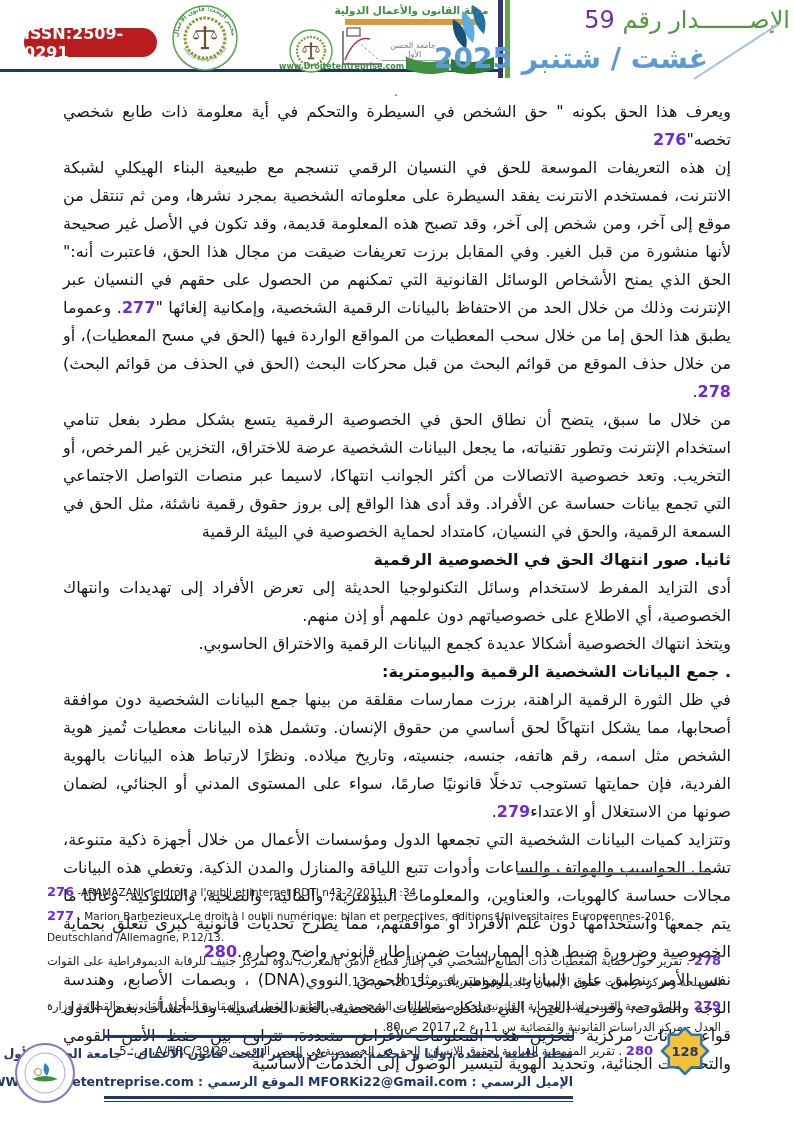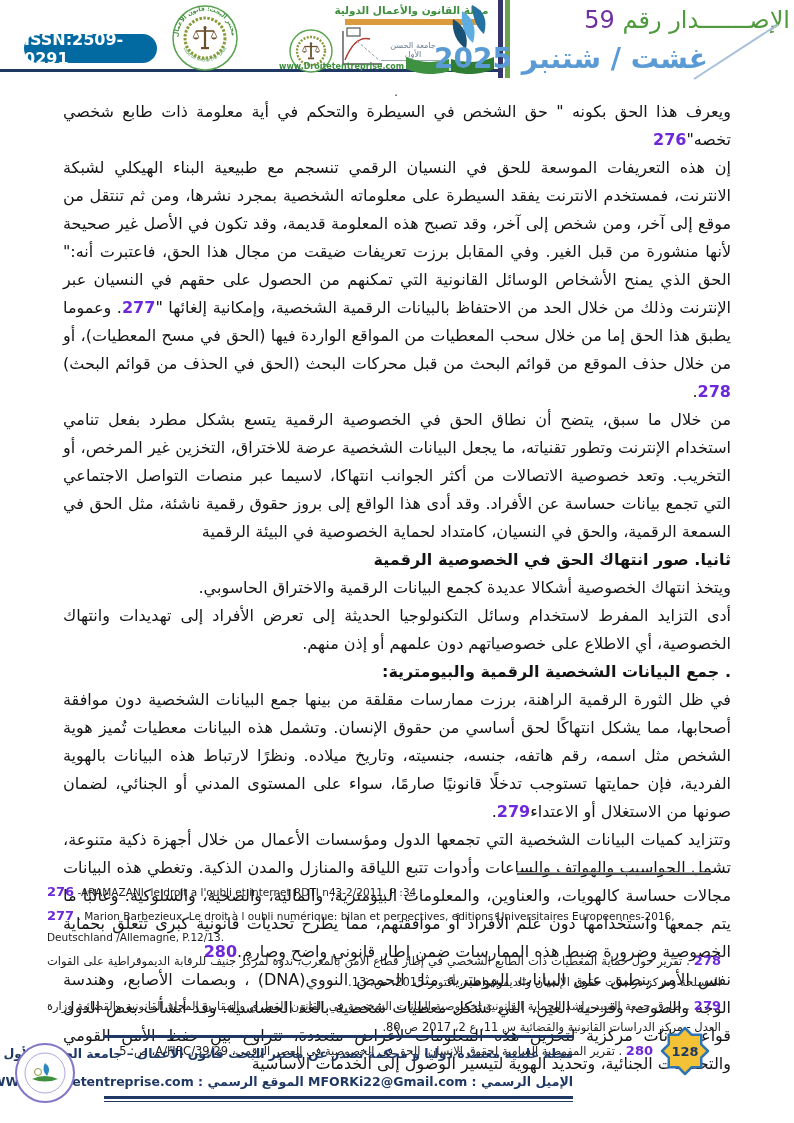--- a/index.html
+++ b/index.html
@@ -1,21 +1,21 @@
 <!DOCTYPE html>
 <html lang="ar"><head>
 <meta charset="utf-8">
 <style>
   html,body{margin:0;padding:0;background:#e8e8e8;}
   .page{width:794px;height:1123px;position:relative;background:#ffffff;margin:0 auto;
         font-family:"DejaVu Sans",sans-serif;overflow:hidden;}
   .abs{position:absolute;}
 
   
-  .issn-pill{left:24px;top:34px;width:133px;height:29px;border-radius:15px;background:#0369a1;
+  .issn-pill{left:24px;top:28px;width:133px;height:29px;border-radius:15px;background:#b91c1c;
              color:#fff;font-weight:bold;font-size:16px;display:flex;align-items:center;justify-content:center;}
   .header-rule{left:0;top:69px;width:499px;height:3px;background:#1F3864;}
   .lab-logo{left:171px;top:5px;width:68px;height:66px;}
   .journal-logo{left:277px;top:4px;width:219px;height:70px;}
   .jl-title{position:absolute;left:50px;right:0;top:0;text-align:center;font-size:10.5px;
             font-weight:bold;color:#3E8F3E;direction:rtl;white-space:nowrap;}
   .jl-strip{position:absolute;left:68px;top:15px;width:138px;height:6px;background:#DB9A3C;}
   .jl-circle{position:absolute;left:12px;top:25px;width:44px;height:44px;}
   .jl-chart{position:absolute;left:60px;top:23px;width:48px;height:42px;}
   .jl-sig{position:absolute;left:104px;top:37px;width:64px;font-size:8px;color:#6B7B8D;
@@ -153,22 +153,22 @@
   </div>
   <div class="abs issue-date">غشت / شتنبر 2025</div>
   <div class="abs diag-line"></div>
   <div class="abs stray-dot">.</div>
 
   <div class="abs body-text">
     <p><span>ويعرف هذا الحق بكونه " حق الشخص في السيطرة والتحكم في أية معلومة ذات طابع شخصي تخصه"</span><span class="ref">276</span></p>
     <p><span>إن هذه التعريفات الموسعة للحق في النسيان الرقمي تنسجم مع طبيعية البناء الهيكلي لشبكة الانترنت، فمستخدم الانترنت يفقد السيطرة على معلوماته الشخصية بمجرد نشرها، ومن ثم تنتقل من موقع إلى آخر، ومن شخص إلى آخر، وقد تصبح هذه المعلومة قديمة، وقد تكون في الأصل غير صحيحة لأنها منشورة من قبل الغير. وفي المقابل برزت تعريفات ضيقت من مجال هذا الحق، فاعتبرت أنه:" الحق الذي يمنح الأشخاص الوسائل القانونية التي تمكنهم من الحصول على حقهم في النسيان عبر الإنترنت وذلك من خلال الحد من الاحتفاظ بالبيانات الرقمية الشخصية، وإمكانية إلغائها "</span><span class="ref">277</span><span>. وعموما يطبق هذا الحق إما من خلال سحب المعطيات من المواقع الواردة فيها (الحق في مسح المعطيات)، أو من خلال حذف الموقع من قوائم البحث من قبل محركات البحث (الحق في الحذف من قوائم البحث) </span><span class="ref">278</span><span>.</span></p>
     <p><span>من خلال ما سبق، يتضح أن نطاق الحق في الخصوصية الرقمية يتسع بشكل مطرد بفعل تنامي استخدام الإنترنت وتطور تقنياته، ما يجعل البيانات الشخصية عرضة للاختراق، التخزين غير المرخص، أو التخريب. وتعد خصوصية الاتصالات من أكثر الجوانب انتهاكا، لاسيما عبر منصات التواصل الاجتماعي التي تجمع بيانات حساسة عن الأفراد. وقد أدى هذا الواقع إلى بروز حقوق رقمية ناشئة، مثل الحق في السمعة الرقمية، والحق في النسيان، كامتداد لحماية الخصوصية في البيئة الرقمية</span></p>
     <p class="h">ثانيا. صور انتهاك الحق في الخصوصية الرقمية</p>
+    <p><span>أدى التزايد المفرط لاستخدام وسائل التكنولوجيا الحديثة إلى تعرض الأفراد إلى تهديدات وانتهاك الخصوصية، أي الاطلاع على خصوصياتهم دون علمهم أو إذن منهم.</span></p>
     <p><span>ويتخذ انتهاك الخصوصية أشكالا عديدة كجمع البيانات الرقمية والاختراق الحاسوبي.</span></p>
-    <p><span>أدى التزايد المفرط لاستخدام وسائل التكنولوجيا الحديثة إلى تعرض الأفراد إلى تهديدات وانتهاك الخصوصية، أي الاطلاع على خصوصياتهم دون علمهم أو إذن منهم.</span></p>
     <p class="h">. جمع البيانات الشخصية الرقمية والبيومترية:</p>
     <p><span>في ظل الثورة الرقمية الراهنة، برزت ممارسات مقلقة من بينها جمع البيانات الشخصية دون موافقة أصحابها، مما يشكل انتهاكًا لحق أساسي من حقوق الإنسان. وتشمل هذه البيانات معطيات تُميز هوية الشخص مثل اسمه، رقم هاتفه، جنسه، جنسيته، وتاريخ ميلاده. ونظرًا لارتباط هذه البيانات بالهوية الفردية، فإن حمايتها تستوجب تدخلًا قانونيًا صارمًا، سواء على المستوى المدني أو الجنائي، لضمان صونها من الاستغلال أو الاعتداء</span><span class="ref">279</span><span>.</span></p>
     <p><span>وتتزايد كميات البيانات الشخصية التي تجمعها الدول ومؤسسات الأعمال من خلال أجهزة ذكية متنوعة، تشمل الحواسيب والهواتف والساعات وأدوات تتبع اللياقة والمنازل والمدن الذكية. وتغطي هذه البيانات مجالات حساسة كالهويات، والعناوين، والمعلومات البيومترية، والمالية، والصحية، والسلوكية. وغالبًا ما يتم جمعها واستخدامها دون علم الأفراد أو موافقتهم، مما يطرح تحديات قانونية كبرى تتعلق بحماية الخصوصية وضرورة ضبط هذه الممارسات ضمن إطار قانوني واضح وصارم.</span><span class="ref">280</span></p>
     <p><span>نفس الأمر ينطبق على البيانات البيومترية مثل الحمض النووي(DNA) ، وبصمات الأصابع، وهندسة الوجه والصوت، وقزحية العين، التي تشكل معطيات شخصية بالغة الحساسية. وقد أنشأت بعض الدول قواعد بيانات مركزية لتخزين هذه المعلومات لأغراض متعددة، تتراوح بين حفظ الأمن القومي والتحقيقات الجنائية، وتحديد الهوية لتيسير الوصول إلى الخدمات الأساسية</span></p>
   </div>
 
   <div class="abs fn-sep"></div>
   <div class="abs footnotes">
     <div class="fn fn-ltr"><span class="ref">276</span><span> -ARAMAZANI, le droit a l'oubli et internet RDTI n43-2/2011, P :34 .</span></div>
     <div class="fn fn-ltr"><span class="ref">277</span><span> . Marion Barbezieux, Le droit à l oubli numérique: bilan et perpectives, editions Universitaires Europeennes-2016, Deutschland /Allemagne, P.12/13.</span></div>

